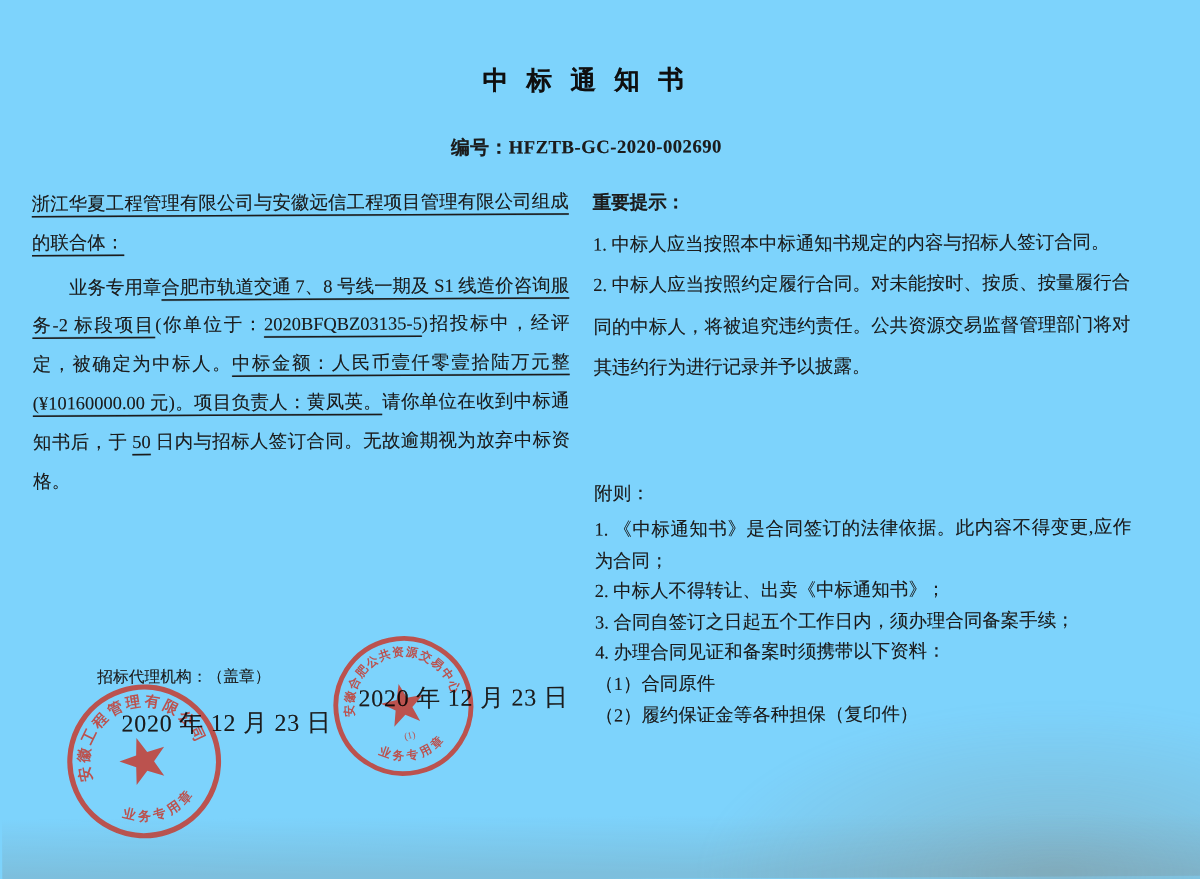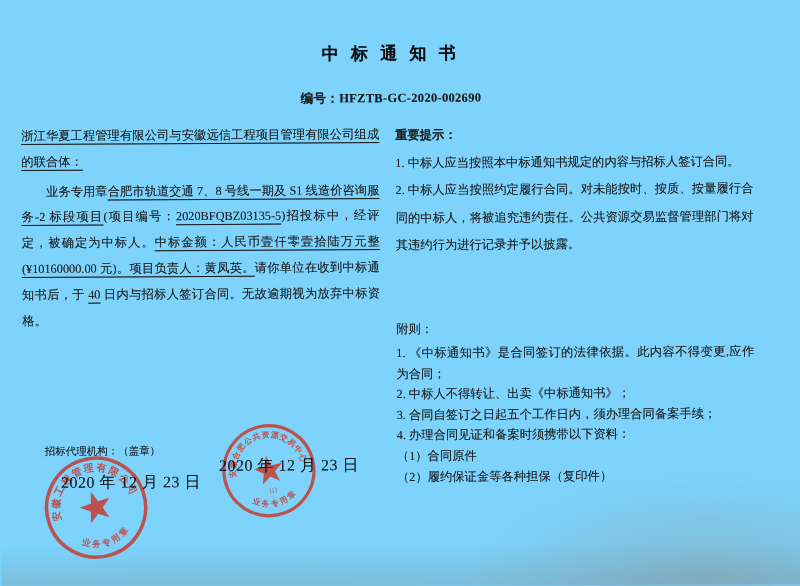--- a/index.html
+++ b/index.html
@@ -33,21 +33,21 @@
   .rightcol {
     position:absolute; left:396px; top:122px; width:358px;
     font-size:12.3px; line-height:27.5px; text-align:justify;
     text-shadow:0 0 .4px rgba(0,0,0,.35);
   }
   .rightcol p { margin:0; }
   .notice-title { font-weight:700; }
   .appendix-title { margin-top:56px !important; }
   .ap { line-height:20.6px; }
 
-  .sig { position:absolute; font-size:10.5px; white-space:nowrap; text-shadow:0 0 .4px rgba(0,0,0,.35); }
+  .sig { position:absolute; font-size:10.5px; white-space:nowrap; text-shadow:0 0 .4px rgba(0,0,0,.35);margin-left:20px; }
   .sig .date { margin-top:14px; font-size:16px; letter-spacing:.5px; }
   .sig1 { left:44px; top:443px; }
   .sig1 .date { padding-left:16px; }
   .sig2 { left:192px; top:441px; }
   .sig2 .date { padding-left:26px; }
 
   .stamp { position:absolute; mix-blend-mode:multiply; opacity:.85; }
   .stamp1 { left:40px; top:446px; width:110px; height:120px; transform:rotate(-18deg); }
   .stamp2 { left:217px; top:420px; width:102px; height:100px; transform:rotate(-12deg); }
   .stamp text { fill:#c63a2f; font-family:"Liberation Serif","DejaVu Serif",serif; }
@@ -70,21 +70,21 @@
 <body>
 
 <div class="page">
   <div class="sheet">
 
     <h1 class="title">中 标 通 知 书</h1>
     <div class="docno">编号：HFZTB-GC-2020-002690</div>
 
     <div class="leftcol">
       <p class="p1"><span class="u">浙江华夏工程管理有限公司与安徽远信工程项目管理有限公司组成的联合体：</span></p>
-      <p class="p2"><span>业务专用章</span><span class="u">合肥市轨道交通 7、8 号线一期及 S1 线造价咨询服务-2 标段项目</span><span>(项目编号：</span><span class="u">2020BFQBZ03135-5</span><span>)招投标中，经评定，被确定为中标人。</span><span class="u">中标金额：人民币壹仟零壹拾陆万元整(¥10160000.00 元)。项目负责人：黄凤英。</span><span>请你单位在收到中标通知书后，于 </span><span class="u">40</span><span> 日内与招标人签订合同。无故逾期视为放弃中标资格。</span></p>
+      <p class="p2"><span>业务专用章</span><span class="u">合肥市轨道交通 7、8 号线一期及 S1 线造价咨询服务-2 标段项目</span><span>(你单位于：</span><span class="u">2020BFQBZ03135-5</span><span>)招投标中，经评定，被确定为中标人。</span><span class="u">中标金额：人民币壹仟零壹拾陆万元整(¥10160000.00 元)。项目负责人：黄凤英。</span><span>请你单位在收到中标通知书后，于 </span><span class="u">50</span><span> 日内与招标人签订合同。无故逾期视为放弃中标资格。</span></p>
     </div>
 
     <div class="rightcol">
       <p class="notice-title">重要提示：</p>
       <p>1. 中标人应当按照本中标通知书规定的内容与招标人签订合同。</p>
       <p>2. 中标人应当按照约定履行合同。对未能按时、按质、按量履行合同的中标人，将被追究违约责任。公共资源交易监督管理部门将对其违约行为进行记录并予以披露。</p>
       <p class="appendix-title">附则：</p>
       <p class="ap">1. 《中标通知书》是合同签订的法律依据。此内容不得变更,应作为合同；</p>
       <p class="ap">2. 中标人不得转让、出卖《中标通知书》；</p>
       <p class="ap">3. 合同自签订之日起五个工作日内，须办理合同备案手续；</p>

